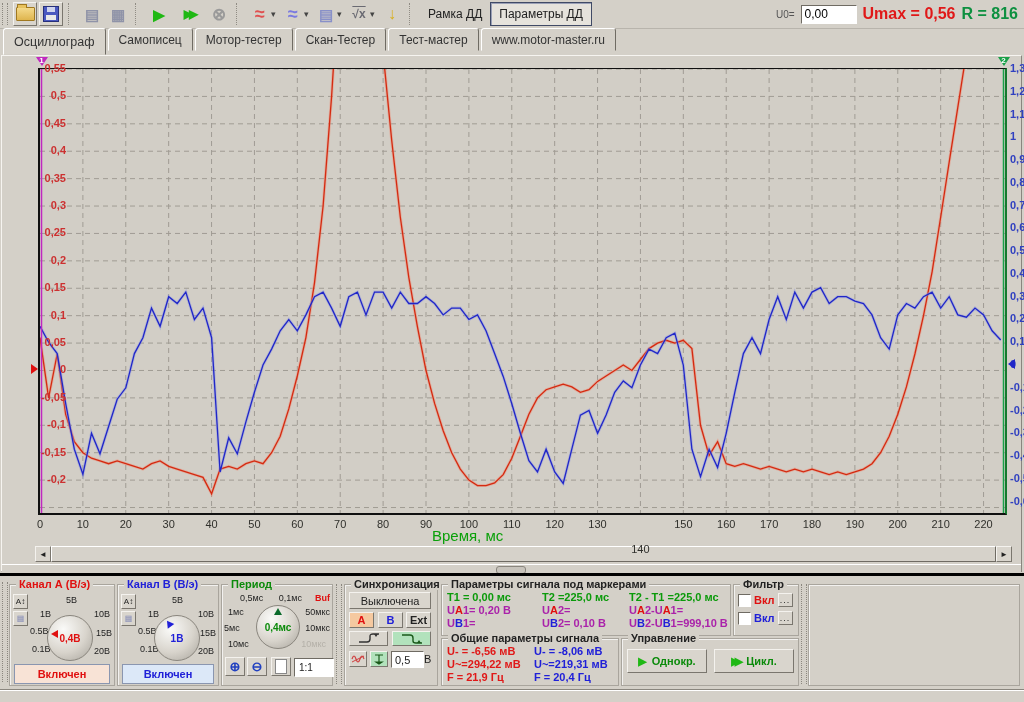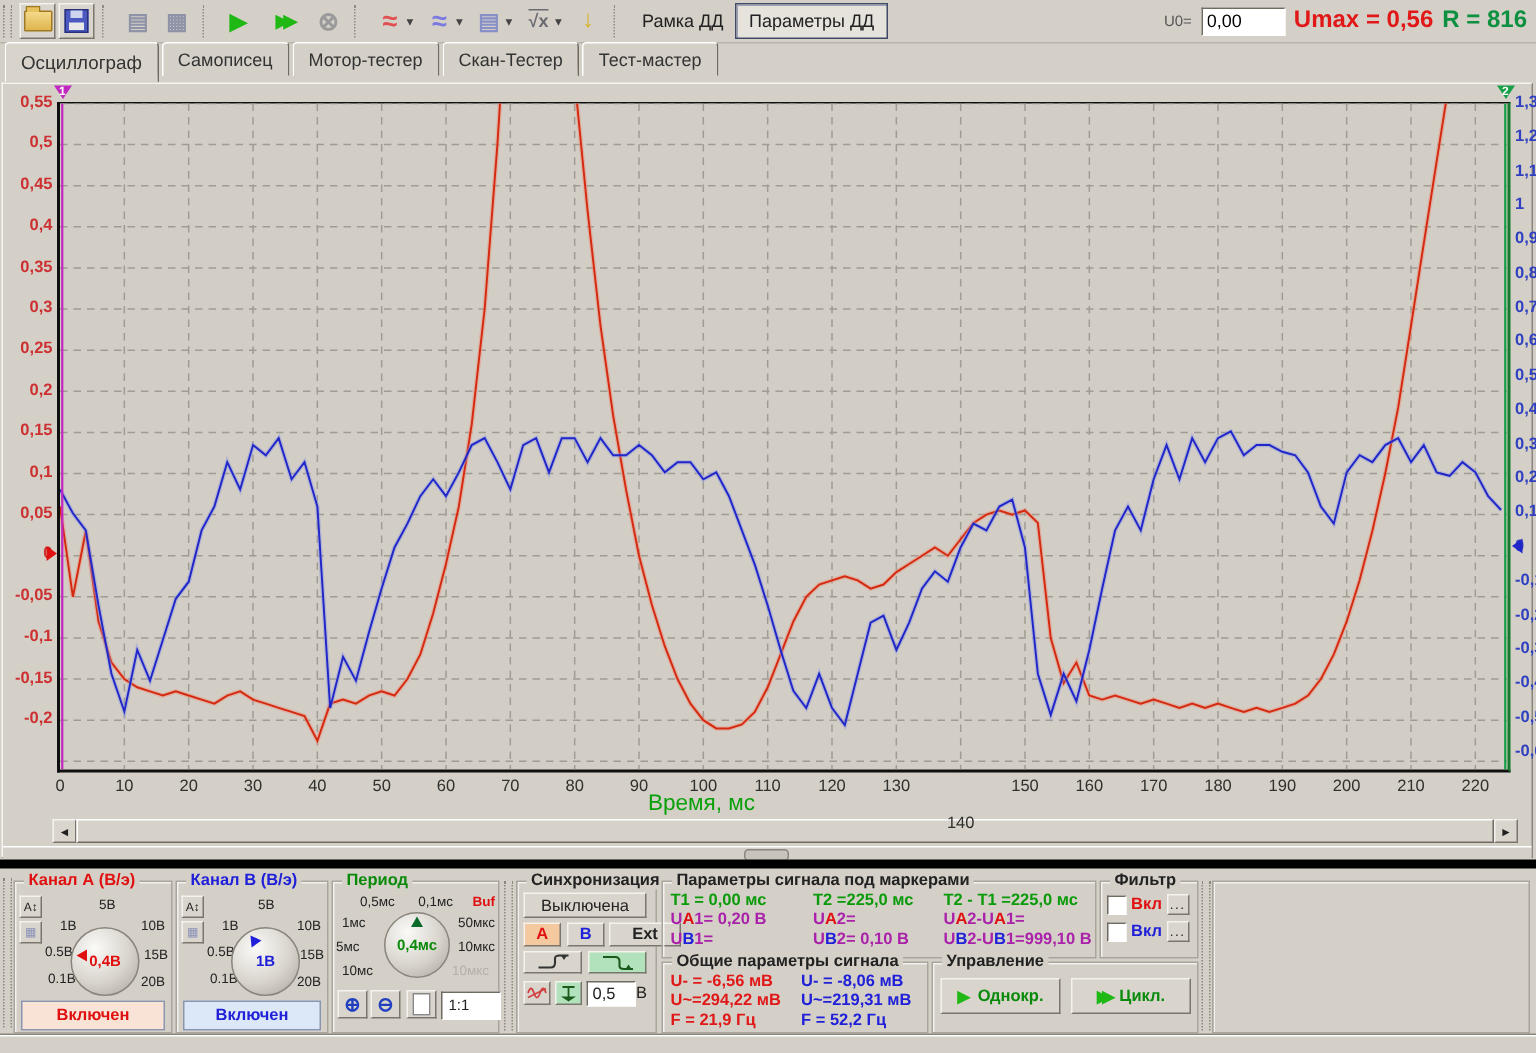--- a/index.html
+++ b/index.html
@@ -39,40 +39,40 @@
   .tab{height:21px;padding:0 10px;display:flex;align-items:center;margin-right:2px;font-size:12px;
        background:#d4d0c8;border:1px solid;border-color:#fff #6f6b63 #d4d0c8 #fff;border-radius:3px 3px 0 0;color:#333;}
   .tab.active{height:25px;font-size:12.5px;background:#d8d4cc;z-index:2;}
   
   #chart-region{position:absolute;left:1px;top:55px;width:1021px;height:517px;background:#d4d0c8;
                 border:1px solid;border-color:#f6f4f0 #8a867e #8a867e #f6f4f0;box-sizing:border-box;}
   #plot{position:absolute;left:36px;top:12px;width:965px;height:444px;background:#d2cec6;
         border-top:1px solid #101010;border-left:2px solid #101010;border-bottom:2px solid #101010;
         border-right:2px solid #157a2e;box-sizing:content-box;}
   #plot svg{position:absolute;left:0;top:0;width:100%;height:100%;display:block;}
-  .ytick{position:absolute;width:33px;font-size:11px;font-weight:bold;text-align:right;}
+  .ytick{position:absolute;width:33px;font-size:11px;font-weight:bold;text-align:right;margin-left:31px;}
   .ytick-r{position:absolute;left:1008px;width:34px;font-size:11px;font-weight:bold;text-align:left;}
   .xtick{position:absolute;width:34px;text-align:center;font-size:11px;color:#30302c;}
   #xlabel{position:absolute;left:430px;top:471px;color:#0aa00a;font-size:15px;}
   .mk-tri{position:absolute;top:1px;width:0;height:0;border-left:6px solid transparent;
           border-right:6px solid transparent;}
   .mk-num{position:absolute;top:0px;font-size:8px;font-weight:bold;color:#fff;width:12px;text-align:center;}
   .zp{position:absolute;width:0;height:0;border-top:5px solid transparent;border-bottom:5px solid transparent;}
   
   #hscroll{position:absolute;left:33px;top:490px;width:977px;height:16px;background:#ece9e2;display:flex;}
   .sb-btn{width:16px;height:16px;font-size:8px;color:#222;}
   #sb-thumb{flex:1;margin:0;}
   
   #splitter{position:absolute;left:0px;top:508px;width:1019px;height:8px;background:#d4d0c8;
             border-top:1px solid #fff;}
   #split-grip{position:absolute;left:494px;top:1px;width:28px;height:6px;background:#c8c4bc;
               border:1px solid #8a867e;border-radius:3px;}
   
   #bottom{position:absolute;left:0;top:573px;width:1024px;height:115px;background:#d4d0c8;
-          border-top:6px solid #000000;}
+          border-top:3px solid #000000;}
   .grp{position:absolute;border:1px solid #a9a59d;box-shadow:1px 1px 0 rgba(255,255,255,.7) inset;}
   .grp-title{position:absolute;top:-7px;left:6px;background:#d4d0c8;padding:0 3px;font-weight:bold;font-size:11px;}
   .knob{position:absolute;border-radius:50%;background:radial-gradient(circle at 35% 30%,#fafaf8,#d8d4cc 55%,#a8a49c);
         border:1px solid #8a867e;display:flex;align-items:center;justify-content:center;}
   .knob-val{font-size:10px;font-weight:bold;}
   .kl{position:absolute;font-size:9px;color:#222;white-space:nowrap;}
   .mini-btn{position:absolute;width:15px;height:15px;font-size:8px;padding:0;}
   .state-btn{position:absolute;left:6px;bottom:5px;height:18px;font-size:11px;font-weight:bold;
              border:1px solid #8a96b0;display:flex;align-items:center;justify-content:center;}
   .ptr{position:absolute;width:0;height:0;}
@@ -147,20 +147,21 @@
     <span id="rval">R = 816</span>
   </div>
 </div>
 
 <div id="tabbar">
   <div class="tab active">Осциллограф</div>
   <div class="tab">Самописец</div>
   <div class="tab">Мотор-тестер</div>
   <div class="tab">Скан-Тестер</div>
   <div class="tab">Тест-мастер</div>
+  <div class="tab">www.motor-master.ru</div>
 </div>
 
 <div id="chart-region">
   <div id="plot">
     <svg id="plot-svg" preserveAspectRatio="none" viewBox="0 0 965 444">
         <line x1="0" y1="0" x2="965" y2="0" stroke="#a09c94" stroke-width="1" stroke-dasharray="5,4"></line>
         <line x1="0" y1="27.40740740740743" x2="965" y2="27.40740740740743" stroke="#a09c94" stroke-width="1" stroke-dasharray="5,4"></line>
         <line x1="0" y1="54.81481481481483" x2="965" y2="54.81481481481483" stroke="#a09c94" stroke-width="1" stroke-dasharray="5,4"></line>
         <line x1="0" y1="82.22222222222223" x2="965" y2="82.22222222222223" stroke="#a09c94" stroke-width="1" stroke-dasharray="5,4"></line>
         <line x1="0" y1="109.62962962962966" x2="965" y2="109.62962962962966" stroke="#a09c94" stroke-width="1" stroke-dasharray="5,4"></line>
@@ -346,21 +347,21 @@
         <span>1:1</span>
       </span>
   </div>
   <span class="grip-v" style="position:absolute;left:336px;top:8px;height:100px"></span>
 
   <div class="grp" style="left:344px;top:8px;width:92px;height:100px">
     <span class="grp-title">Синхронизация</span>
     <span class="btn" style="position:absolute;left:4px;top:7px;width:82px;height:17px;font-size:11px">Выключена</span>
     <span class="btn" style="position:absolute;left:4px;top:27px;width:25px;height:16px;background:#f5c9a0;color:#e01010;font-weight:bold">А</span>
     <span class="btn" style="position:absolute;left:33px;top:27px;width:25px;height:16px;color:#2020d8;font-weight:bold">B</span>
-    <span class="btn" style="position:absolute;left:61px;top:27px;width:48px;height:16px;font-weight:bold">Ext</span>
+    <span class="btn" style="position:absolute;left:61px;top:27px;width:25px;height:16px;font-weight:bold">Ext</span>
     <span class="btn edge-icon" style="position:absolute;left:4px;top:46px;width:39px">
         <svg width="22" height="11" viewBox="0 0 22 11">
           <path d="M1 9 h8 q3 0 3-3 v-3 q0-2 3-2 h6" fill="none" stroke="#333" stroke-width="1.4"></path>
           <path d="M16 1 l4 0 -2 3 z" fill="#333"></path>
         </svg>
       </span>
     <span class="btn edge-icon" style="position:absolute;left:47px;top:46px;width:39px;background:#b2e2bc">
         <svg width="22" height="11" viewBox="0 0 22 11">
           <path d="M1 2 h8 q3 0 3 3 v3 q0 2 3 2 h6" fill="none" stroke="#1a5a1a" stroke-width="1.4"></path>
           <path d="M16 10 l4 0 -2 -3 z" fill="#1a5a1a"></path>
@@ -419,21 +420,21 @@
   <div class="grp" style="left:441px;top:62px;width:176px;height:46px">
     <span class="grp-title">Общие параметры сигнала</span>
     <div class="prm cpa" style="position:absolute;left:5px;top:6px">
       <div>U- = -6,56 мВ</div>
       <div>U~=294,22 мВ</div>
       <div>F = 21,9 Гц</div>
     </div>
     <div class="prm cpb" style="position:absolute;left:92px;top:6px">
       <div>U- = -8,06 мВ</div>
       <div>U~=219,31 мВ</div>
-      <div>F = 52,2 Гц</div>
+      <div>F = 20,4 Гц</div>
     </div>
   </div>
 
   <div class="grp" style="left:621px;top:62px;width:176px;height:46px">
     <span class="grp-title">Управление</span>
     <span class="btn" style="position:absolute;left:5px;top:10px;width:80px;height:24px;gap:5px;font-weight:bold;color:#0a8a0a">
         <span style="color:#1fb814">▶</span>
         <span>Однокр.</span>
       </span>
     <span class="btn" style="position:absolute;left:92px;top:10px;width:80px;height:24px;gap:4px;font-weight:bold;color:#0a8a0a">

